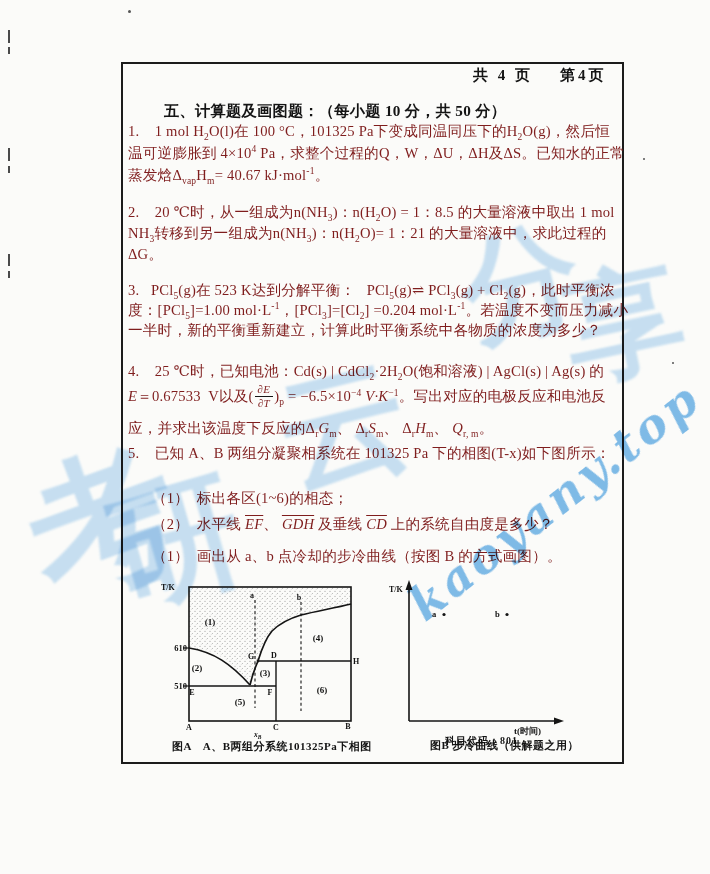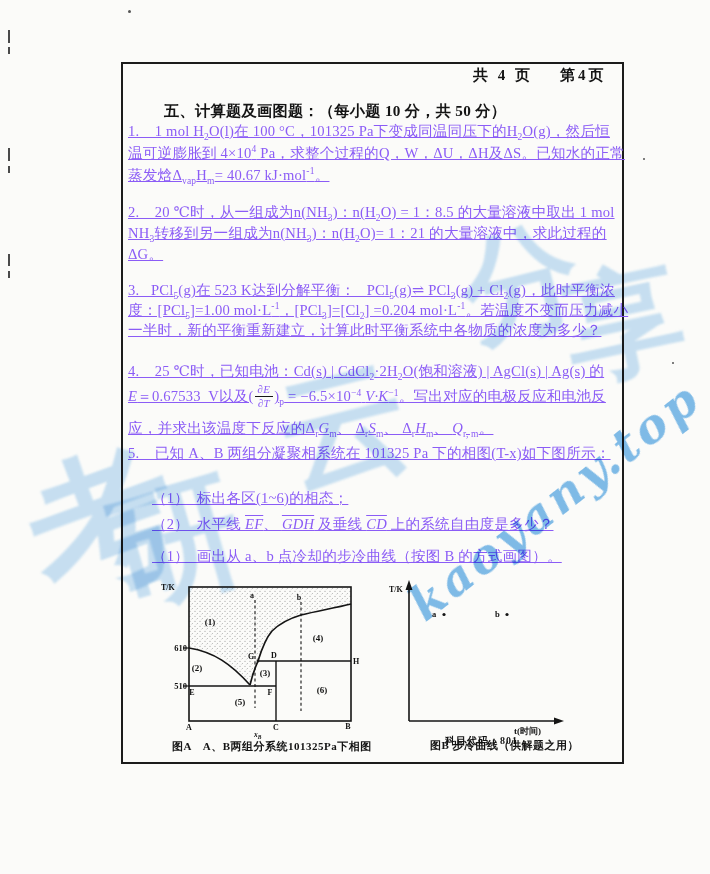--- a/index.html
+++ b/index.html
@@ -9,21 +9,21 @@
     font-family:"Liberation Serif","DejaVu Serif",serif;
   }
   .pagebox{
     position:absolute;left:121px;top:62px;width:499px;height:698px;
     border:2px solid #1b1b1b;background:transparent;z-index:1;
   }
   .hdr{position:absolute;top:66px;font-size:15px;font-weight:bold;letter-spacing:3px;z-index:2;}
   .sec{position:absolute;left:128px;top:101px;font-size:15.2px;font-weight:bold;letter-spacing:.3px;z-index:2;margin-left:36px;}
   .tl{
     position:absolute;left:128px;font-size:14.6px;line-height:19px;
-    white-space:pre;letter-spacing:.2px;z-index:2;color:#8b5cf6;text-decoration:underline;
+    white-space:pre;letter-spacing:.2px;z-index:2;color:#7f1d1d;
   }
   .tl sub{font-size:9.5px;line-height:0;}
   .tl sup{font-size:9.5px;line-height:0;}
   .ov{font-style:italic;text-decoration:overline;}
   .it{font-style:italic;}
   .frac{display:inline-block;vertical-align:middle;text-align:center;
     font-size:11px;font-style:italic;line-height:1.15;position:relative;top:-2px;margin:0 1px;}
   .frac .num{display:block;border-bottom:1px solid #151515;padding:0 3px;}
   .frac .den{display:block;}
   .cap{position:absolute;font-size:11px;font-weight:bold;letter-spacing:.5px;z-index:2;}

